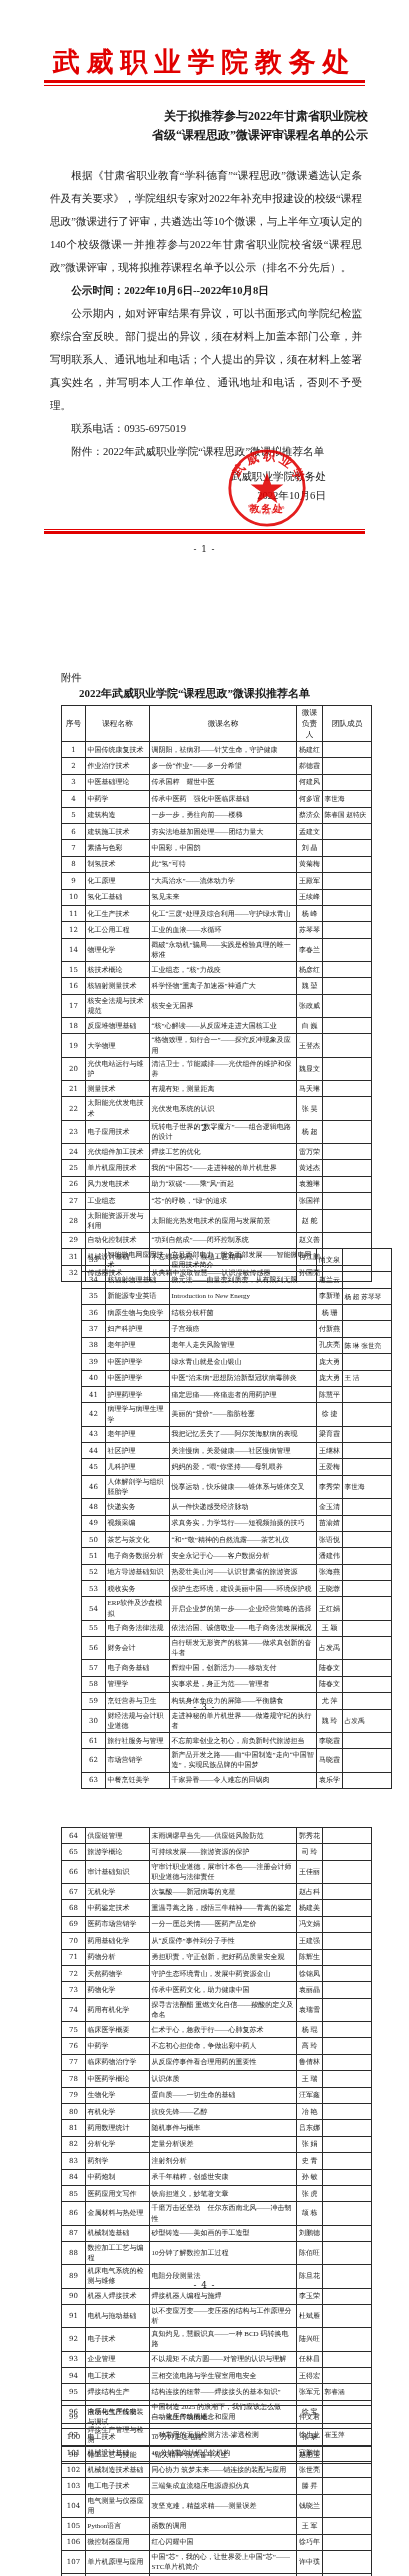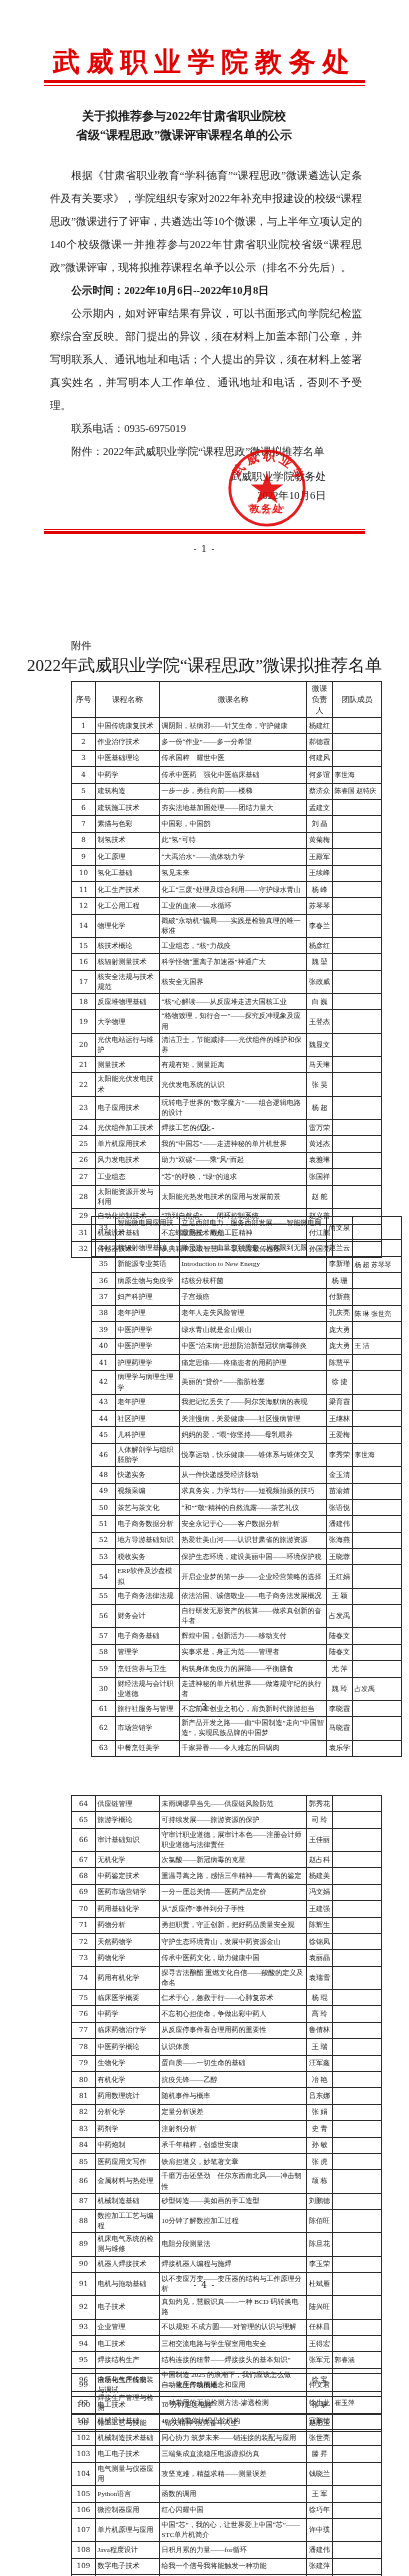--- a/index.html
+++ b/index.html
@@ -6,40 +6,40 @@
   body{width:409px;height:3468px;position:relative;
        font-family:"Liberation Serif","DejaVu Serif",serif;color:#1a1a1a;}
   .abs{position:absolute;}
 
   
   .office-header{top:44px;left:0;width:409px;text-align:center;
     font-size:27px;font-weight:bold;color:#e10000;letter-spacing:6.7px;white-space:nowrap;}
   .rule{left:44px;width:321px;background:#e10000;}
   .hr-thick-top{top:80px;height:2.6px;}
   .hr-thin-bottom{top:85px;height:1px;}
-  .doc-title{top:107px;left:0;width:368px;text-align:center;
+  .doc-title{top:107px;left:0;width:368px;text-align:right;
     font-size:12px;font-weight:bold;line-height:19px;}
   .body-text{top:164px;left:50px;width:312px;font-size:10.6px;line-height:23px;text-align:justify;}
   .body-text p{margin:0;text-indent:2em;}
   .bold{font-weight:bold;}
   .sig-block{margin-top:5.2px;text-align:right;line-height:18.5px;font-size:10.6px;padding-right:36px;}
   .stamp{top:448px;left:226px;width:82px;height:80px;opacity:.88;}
   .hr-thin-top{top:529px;height:1px;}
   .hr-thick-bottom{top:531px;height:2.6px;}
   .page-num{left:0;width:409px;text-align:center;font-size:8.8px;letter-spacing:1px;
     font-family:"DejaVu Serif","Liberation Serif",serif;}
   .pn-0{top:544px;} .pn-1{top:1123px;} .pn-2{top:1702px;}
   .pn-3{top:2280px;}
 
   
-  .seg{left:16px;width:377px;}
+  .seg{left:6px;width:377px;margin-top:32px;}
   .seg-0{top:639px;} .seg-1{top:1216px;padding-left:20px;} .seg-2{top:1795px;}
   .seg-3{top:2373px;}
   .attach-label{font-size:10.3px;margin:0 0 1px 55px;}
-  .tbl-title{text-align:center;font-size:17px;font-weight:normal;margin:0 0 3.6px 0;}
+  .tbl-title{text-align:center;font-size:11px;font-weight:bold;margin:0 0 3.6px 0;}
   table.roster{border-collapse:collapse;margin-left:55px;width:310px;
     font-size:7px;table-layout:fixed;}
   table.roster td,table.roster th{border:0.8px solid #2a2a2a;padding:1px 1.5px;
     line-height:1.45;overflow:hidden;}
   table.roster{border:1px solid #2a2a2a;}
   table.roster th{font-size:7.7px;font-weight:normal;text-align:center;
     white-space:pre-line;height:21.6px;}
   td.c0{text-align:center;font-family:"DejaVu Serif",serif;font-size:7px;}
   td.c1{text-align:left;}
   td.c2{text-align:left;}

